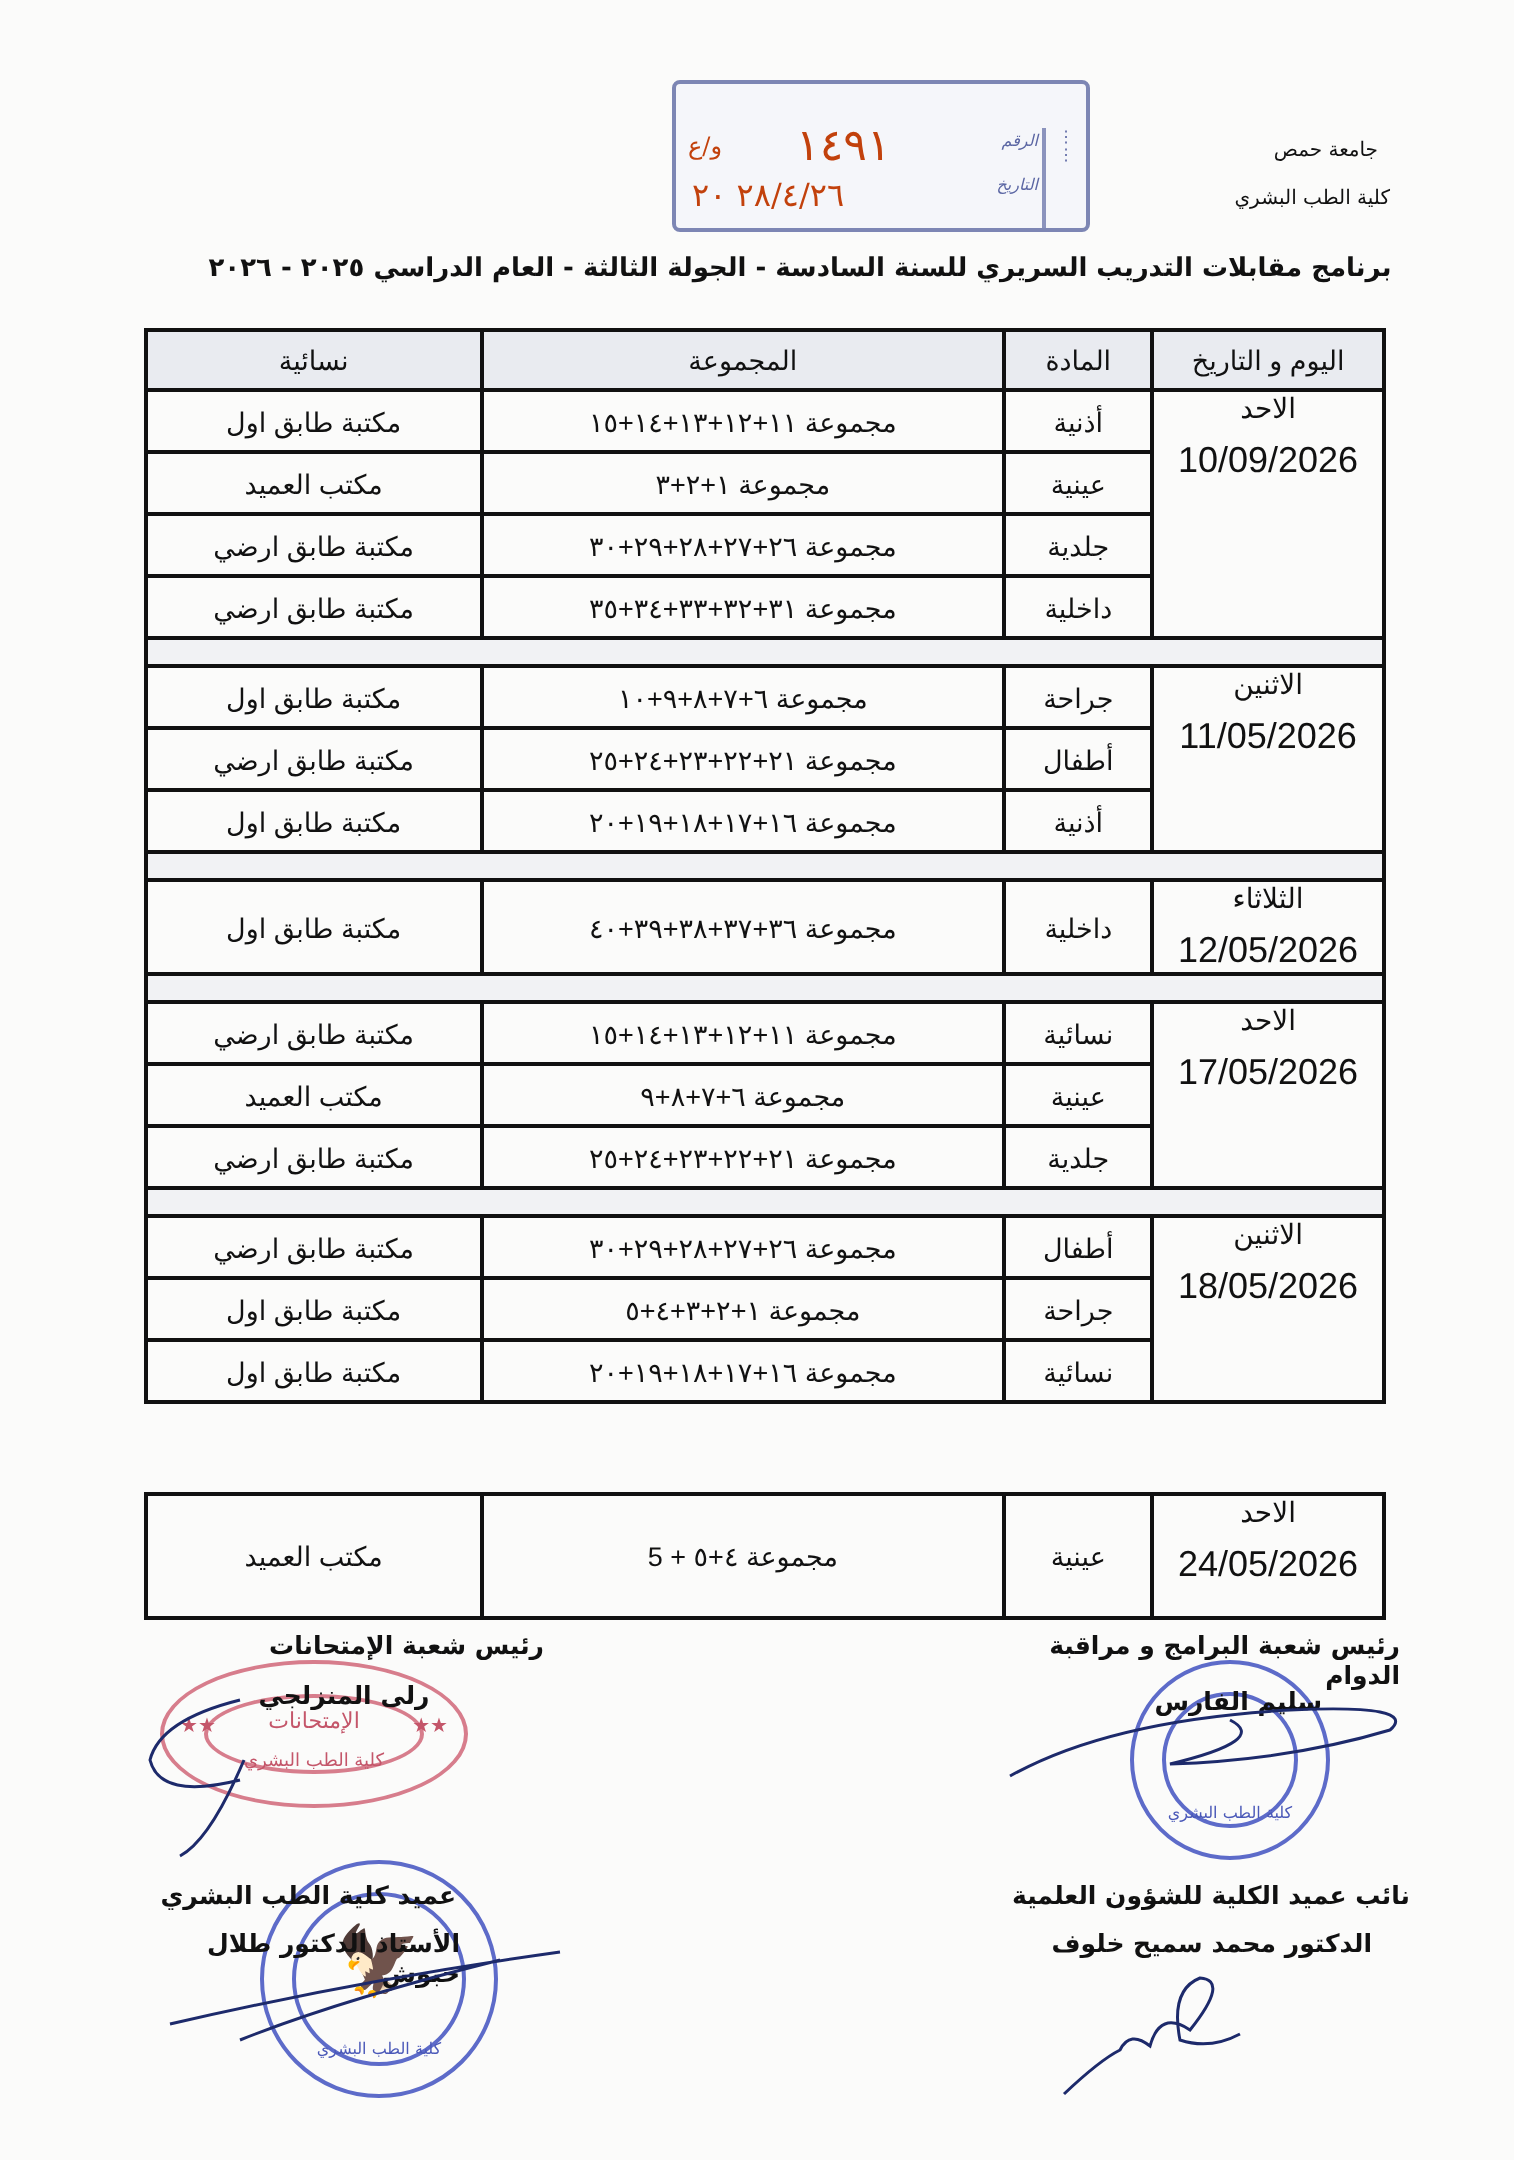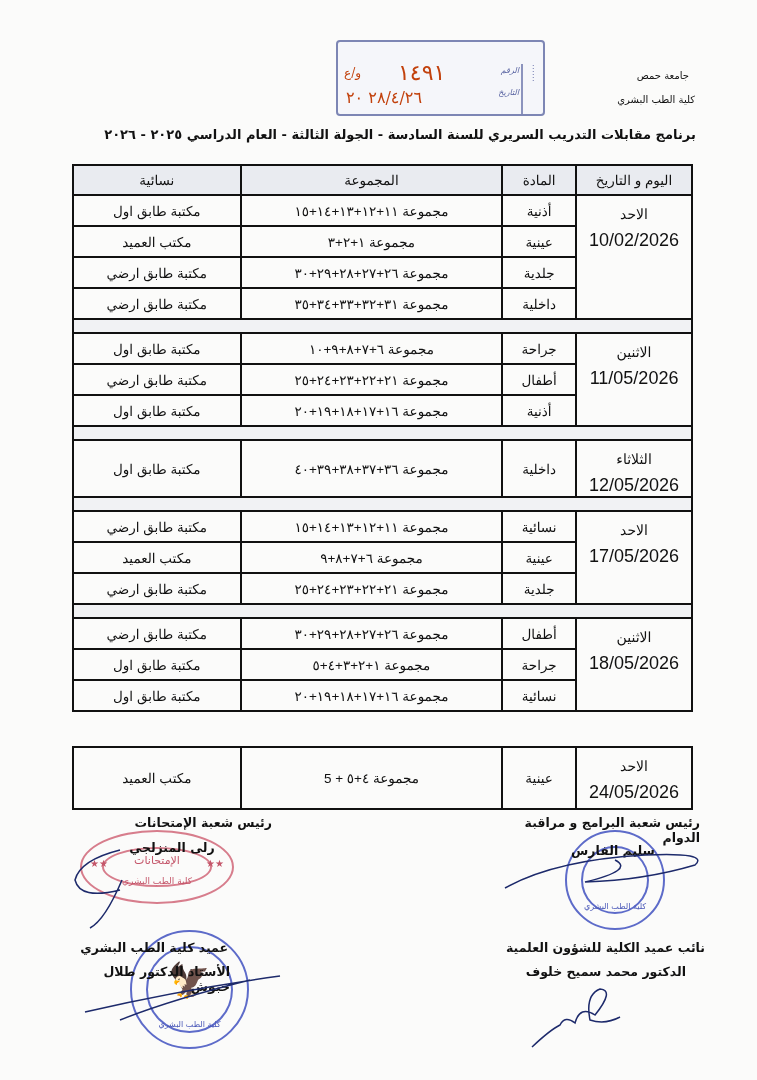--- a/index.html
+++ b/index.html
@@ -20,21 +20,21 @@
   .doc-title { left: 100px; width: 600px; top: 127px; text-align: center; font-size: 13px; font-weight: bold; direction: rtl; }
   table.sched {
     position: absolute; left: 72px; width: 621px; border-collapse: collapse; direction: rtl;
     font-family: "Liberation Sans", sans-serif; font-size: 13.5px;
   }
   table.sched td, table.sched th {
     border: 2px solid #111; text-align: center; padding: 0; height: 29px; font-weight: normal;
   }
   table.sched th { background: #e9ebf0; height: 28px; }
   td.day { width: 114px; vertical-align: top; font-size: 14px; }
-  td.day .dname { display: block; margin-top: 10px; }
+  td.day .dname { display: block; }
   td.day .ddate { display: block; margin-top: 8px; font-size: 18px; direction: ltr; }
   td.subj { width: 72px; }
   td.grp { width: 260px; }
   td.place { width: 166px; }
   tr.sep td { height: 12px; background: #f1f2f4; border-left: 2px solid #111; border-right: 2px solid #111; }
   .sig { text-align: right; direction: rtl; font-size: 12.5px; font-weight: bold; }
   .stamp-red { border: 2px solid #d77d8c; border-radius: 50%; }
   .stamp-blue { border: 2px solid #5d6bc9; border-radius: 50%; }
 </style>
 </head>
@@ -59,21 +59,21 @@
       <th>اليوم و التاريخ</th>
       <th>المادة</th>
       <th>المجموعة</th>
       <th>نسائية</th>
     </tr>
   </thead>
   <tbody id="sched-body">
       <tr>
         <td class="day" rowspan="4">
           <span class="dname">الاحد</span>
-          <span class="ddate">10/02/2026</span>
+          <span class="ddate">10/09/2026</span>
         </td>
         <td class="subj">أذنية</td>
         <td class="grp">مجموعة ١١+١٢+١٣+١٤+١٥</td>
         <td class="place">مكتبة طابق اول</td>
       </tr>
       <tr>
         <td class="subj">عينية</td>
         <td class="grp">مجموعة ١+٢+٣</td>
         <td class="place">مكتب العميد</td>
       </tr>
@@ -193,21 +193,21 @@
 <div class="abs sig" style="left:112px; top:840px; width:120px; text-align:center;">رلى المنزلجي</div>
 <svg class="abs" style="left:60px; top:820px;" width="140" height="110">
   <path d="M60 30 Q20 40 15 60 Q20 80 60 70 M62 60 Q45 100 30 108" fill="none" stroke="#1d2a6b" stroke-width="1.5"></path>
 </svg>
 
 <div class="abs sig" style="left:495px; top:815px; width:205px;">رئيس شعبة البرامج و مراقبة الدوام</div>
 <div class="abs stamp-blue" style="left:565px; top:830px; width:96px; height:96px;">
   <div style="position:absolute; left:14px; right:14px; top:14px; bottom:14px; border:2px solid #5d6bc9; border-radius:50%;"></div>
   <div style="position:absolute; left:0; right:0; top:70px; text-align:center; color:#4a58b8; font-size:8px; direction:rtl;">كلية الطب البشري</div>
 </div>
-<div class="abs sig" style="left:565px; top:843px; width:96px; text-align:center;">سليم الفارس</div>
+<div class="abs sig" style="left:565px; top:843px; width:96px; text-align:right;">سليم الفارس</div>
 <svg class="abs" style="left:495px; top:840px;" width="220" height="60">
   <path d="M10 48 Q60 20 150 15 Q215 12 200 25 Q150 40 90 42 Q140 30 120 20" fill="none" stroke="#1d2a6b" stroke-width="1.5"></path>
 </svg>
 
 <div class="abs stamp-blue" style="left:130px; top:930px; width:115px; height:115px;">
   <div style="position:absolute; left:14px; right:14px; top:14px; bottom:14px; border:2px solid #5d6bc9; border-radius:50%;"></div>
   <div style="position:absolute; left:0; right:0; top:28px; text-align:center; color:#2231c9; font-size:34px;">🦅</div>
   <div style="position:absolute; left:0; right:0; top:88px; text-align:center; color:#4a58b8; font-size:8px; direction:rtl;">كلية الطب البشري</div>
 </div>
 <div class="abs sig" style="left:80px; top:940px; width:148px;">عميد كلية الطب البشري</div>

